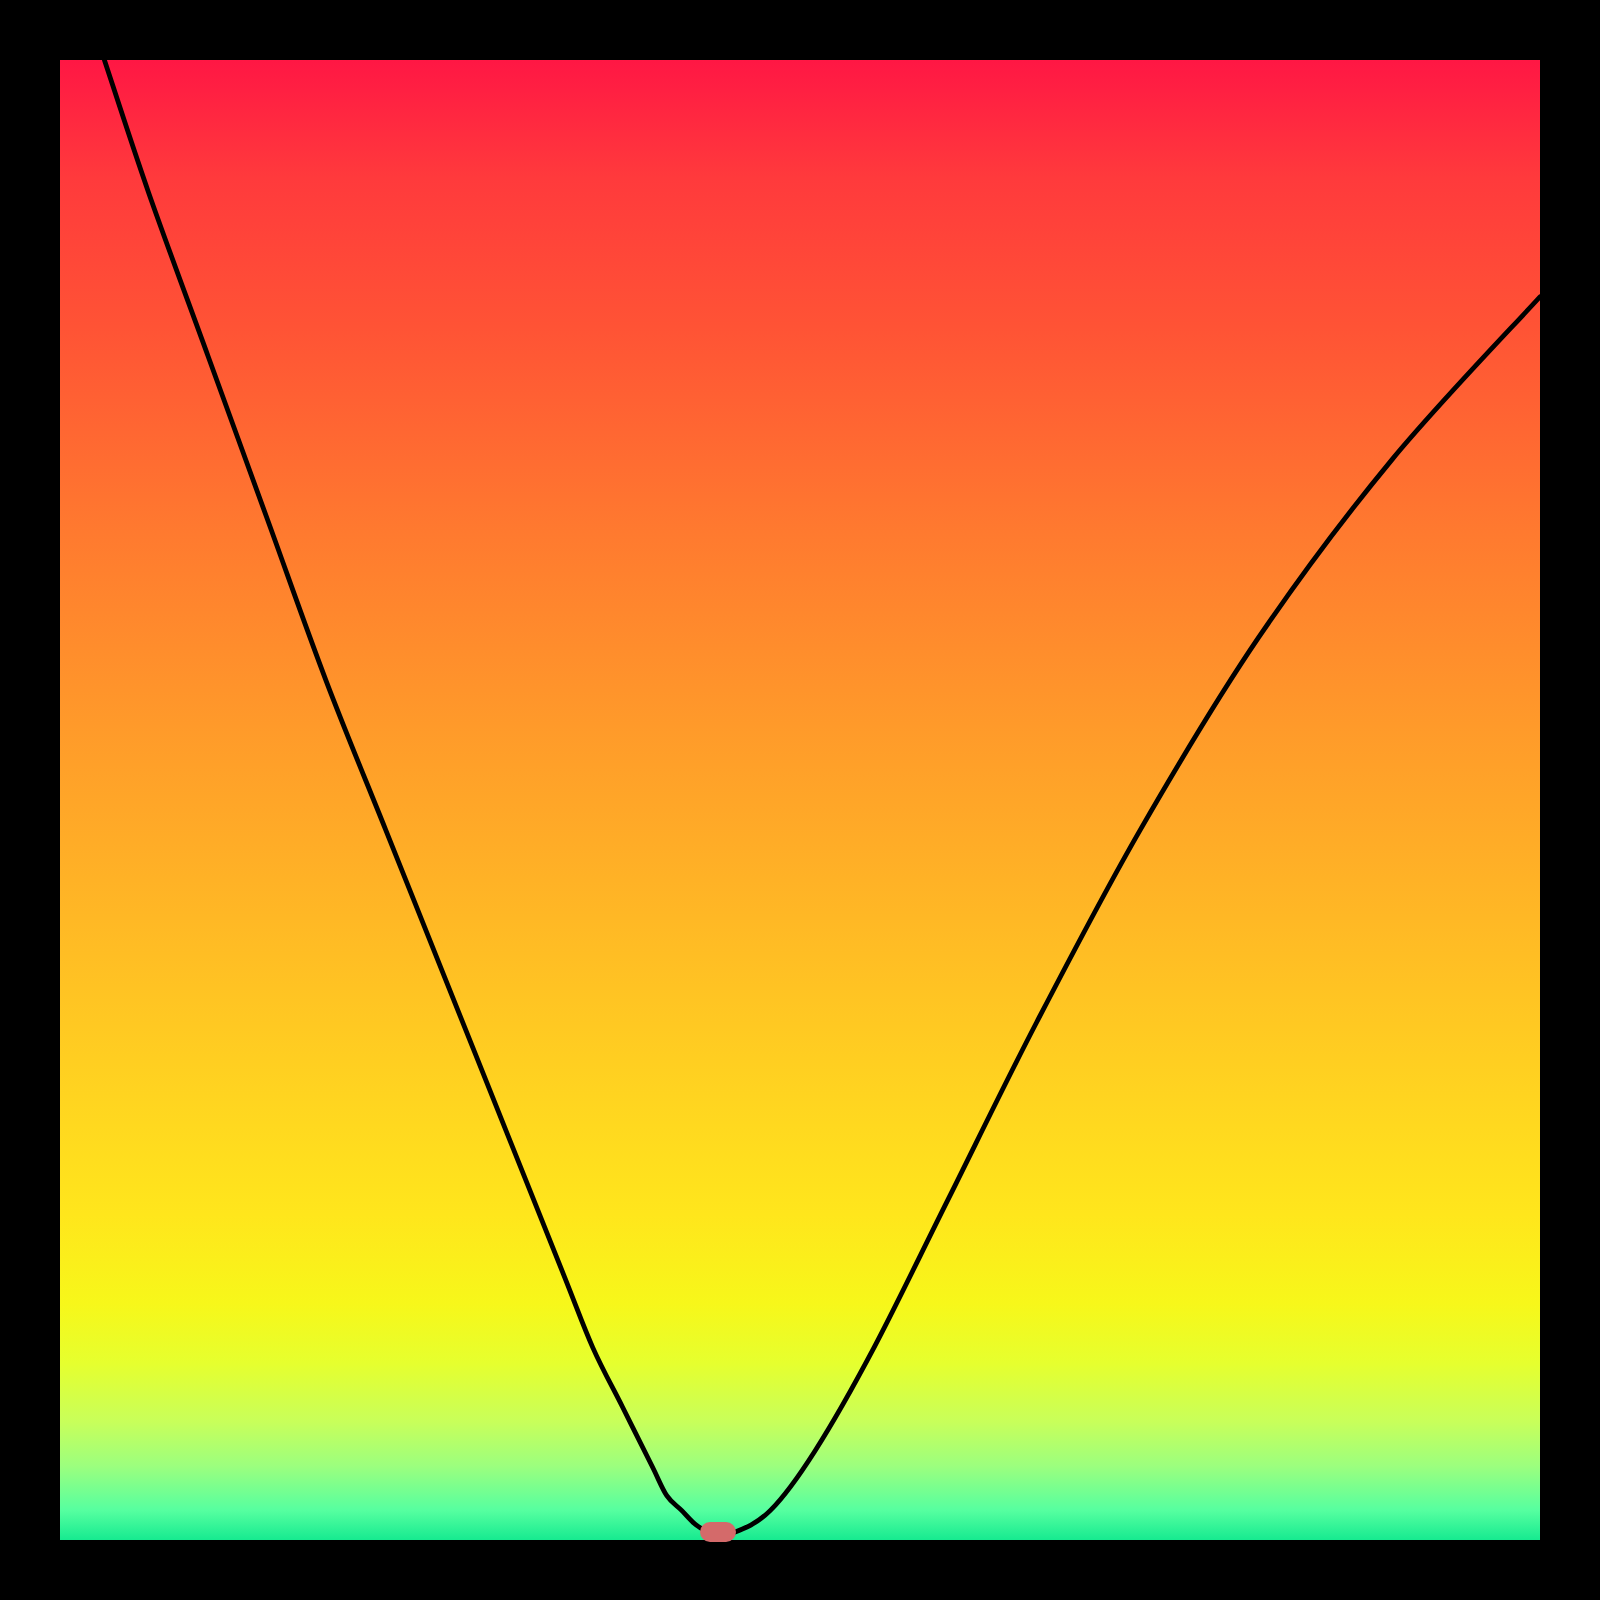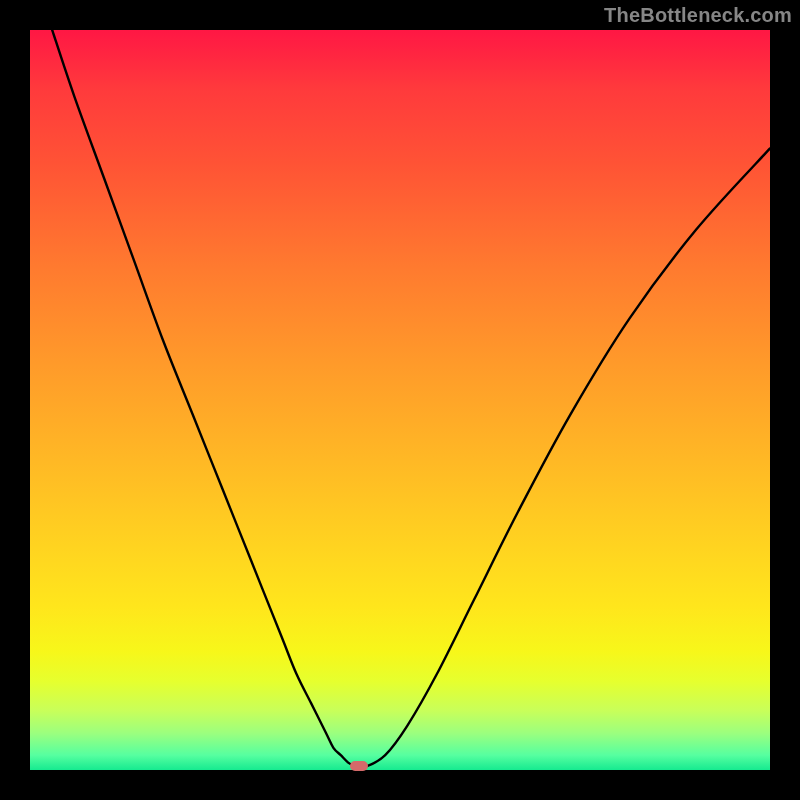--- a/index.html
+++ b/index.html
@@ -70,14 +70,13 @@
 </head>
 <body>
 
 <div class="frame">
   <div class="plot-area">
     <svg class="curve" viewBox="0 0 740 740" preserveAspectRatio="none">
       <path id="curve-path" fill="none" stroke="#000" stroke-width="2.4" stroke-linecap="round" stroke-linejoin="round" d="M 22.20 0.00 C 25.90 11.10, 35.77 41.93, 44.40 66.60 C 53.03 91.27, 64.13 120.87, 74.00 148.00 C 83.87 175.13, 93.73 202.27, 103.60 229.40 C 113.47 256.53, 123.33 284.90, 133.20 310.80 C 143.07 336.70, 152.93 360.13, 162.80 384.80 C 172.67 409.47, 182.53 434.13, 192.40 458.80 C 202.27 483.47, 212.13 508.13, 222.00 532.80 C 231.87 557.47, 244.20 588.30, 251.60 606.80 C 259.00 625.30, 261.47 632.70, 266.40 643.80 C 271.33 654.90, 276.27 663.53, 281.20 673.40 C 286.13 683.27, 292.30 695.60, 296.00 703.00 C 299.70 710.40, 300.93 714.10, 303.40 717.80 C 305.87 721.50, 308.33 722.73, 310.80 725.20 C 313.27 727.67, 315.73 730.75, 318.20 732.60 C 320.67 734.45, 322.52 735.68, 325.60 736.30 C 328.68 736.92, 331.77 738.15, 336.70 736.30 C 341.63 734.45, 348.42 731.98, 355.20 725.20 C 361.98 718.42, 368.77 709.17, 377.40 695.60 C 386.03 682.03, 395.90 664.77, 407.00 643.80 C 418.10 622.83, 430.43 596.93, 444.00 569.80 C 457.57 542.67, 472.37 511.83, 488.40 481.00 C 504.43 450.17, 521.70 416.87, 540.20 384.80 C 558.70 352.73, 578.43 319.43, 599.40 288.60 C 620.37 257.77, 642.57 228.17, 666.00 199.80 C 689.43 171.43, 727.67 131.97, 740.00 118.40"></path>
     </svg>
     <div class="marker" id="marker" style="left: 329.3px; top: 736.3px; background: rgb(212, 106, 106);"></div>
   </div>
-  <div class="watermark">TheBottleneck.com</div>
 </div>
 
 </body></html>

